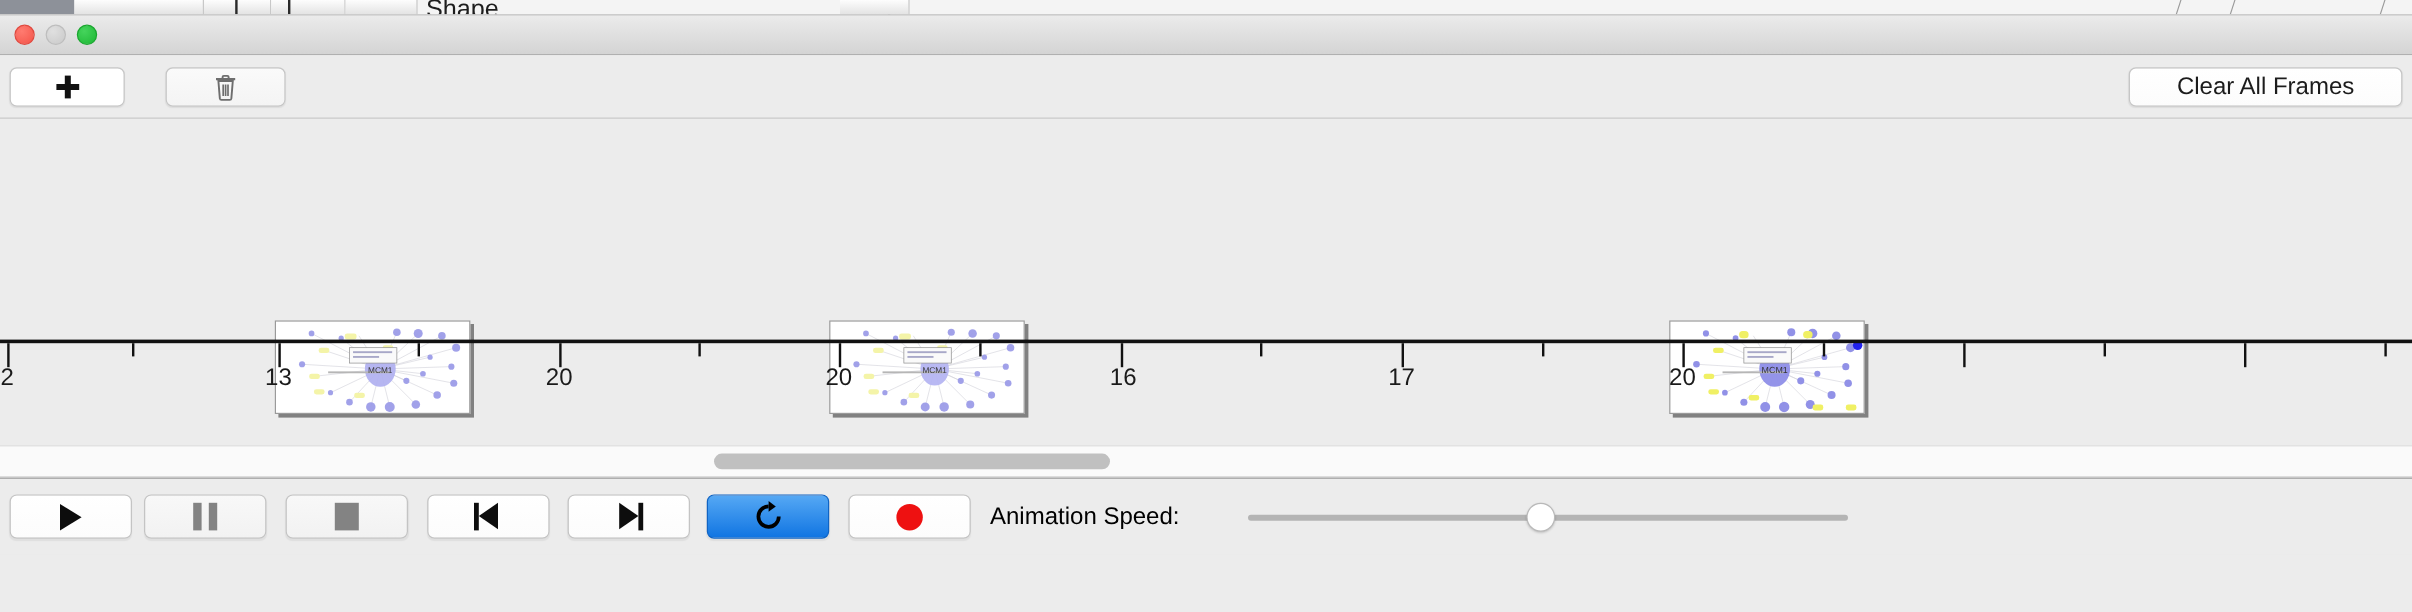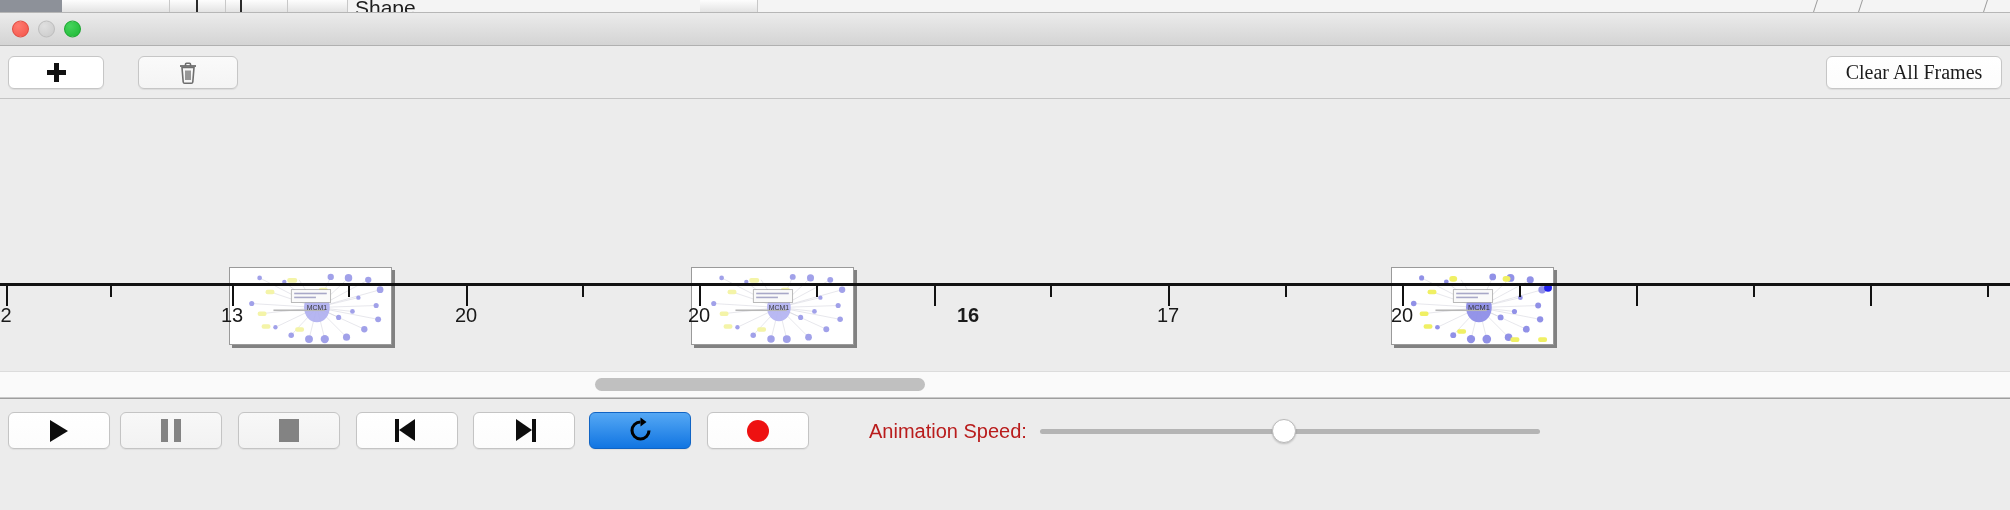--- a/index.html
+++ b/index.html
@@ -105,21 +105,21 @@
     border-radius: 6px;
     background: linear-gradient(#ffffff, #fbfbfb);
     box-shadow: 0 1px 1px rgba(0,0,0,0.07);
     display: flex;
     align-items: center;
     justify-content: center;
     cursor: default;
   }
   #btn-add    { left: 8px;  width: 96px; background: linear-gradient(#ffffff, #ffffff); }
   #btn-delete { left: 138px; width: 100px; background: linear-gradient(#fafafa, #f4f4f4); }
-  #btn-clear  { right: 8px; width: 176px; background: linear-gradient(#ffffff, #fcfcfc); font-family: Liberation Serif, serif; }
+  #btn-clear  { right: 8px; width: 228px; background: linear-gradient(#ffffff, #fcfcfc); }
   #btn-clear span {
     font-size: 20px;
     color: #1c1c1c;
   }
   .plus-glyph {
     position: relative;
     width: 19px; height: 19px;
   }
   .plus-glyph::before, .plus-glyph::after {
     content: ""; position: absolute; background: #111;
@@ -261,24 +261,24 @@
     content: ""; position: absolute; right: 4px; top: 0;
     width: 0; height: 0;
     border-left: 16px solid #0d0d0d;
     border-top: 11.5px solid transparent;
     border-bottom: 11.5px solid transparent;
   }
   .gl-record { width: 22px; height: 22px; border-radius: 50%; background: #ee1111; }
 
   #speed-label {
     position: absolute;
-    left: 869px; top: 50%;
+    left: 825px; top: 50%;
     transform: translateY(-50%);
     font-size: 20px;
-    color: #b91c1c;
+    color: #000000;
     white-space: nowrap;
   }
   #speed-slider {
     position: absolute;
     left: 1040px; top: 50%;
     transform: translateY(-50%);
     width: 500px; height: 24px;
     cursor: pointer;
   }
   #speed-slider .rail {
@@ -561,21 +561,21 @@
       <div class="tick minor" style="left:1519px;"></div>
       <div class="tick major" style="left:1636px;"></div>
       <div class="tick minor" style="left:1753px;"></div>
       <div class="tick major" style="left:1870px;"></div>
       <div class="tick minor" style="left:1987px;"></div>
 
       <div class="tick-label" style="left:6px;">2</div>
       <div class="tick-label" style="left:232px;">13</div>
       <div class="tick-label" style="left:466px;">20</div>
       <div class="tick-label" style="left:699px;">20</div>
-      <div class="tick-label" style="left:968px;font-weight:bold;">16</div>
+      <div class="tick-label" style="left:936px;">16</div>
       <div class="tick-label" style="left:1168px;">17</div>
       <div class="tick-label" style="left:1402px;">20</div>
     </div>
 
   </div>
 
   <div id="hscroll-track">
     <div id="hscroll-thumb"></div>
   </div>
 

